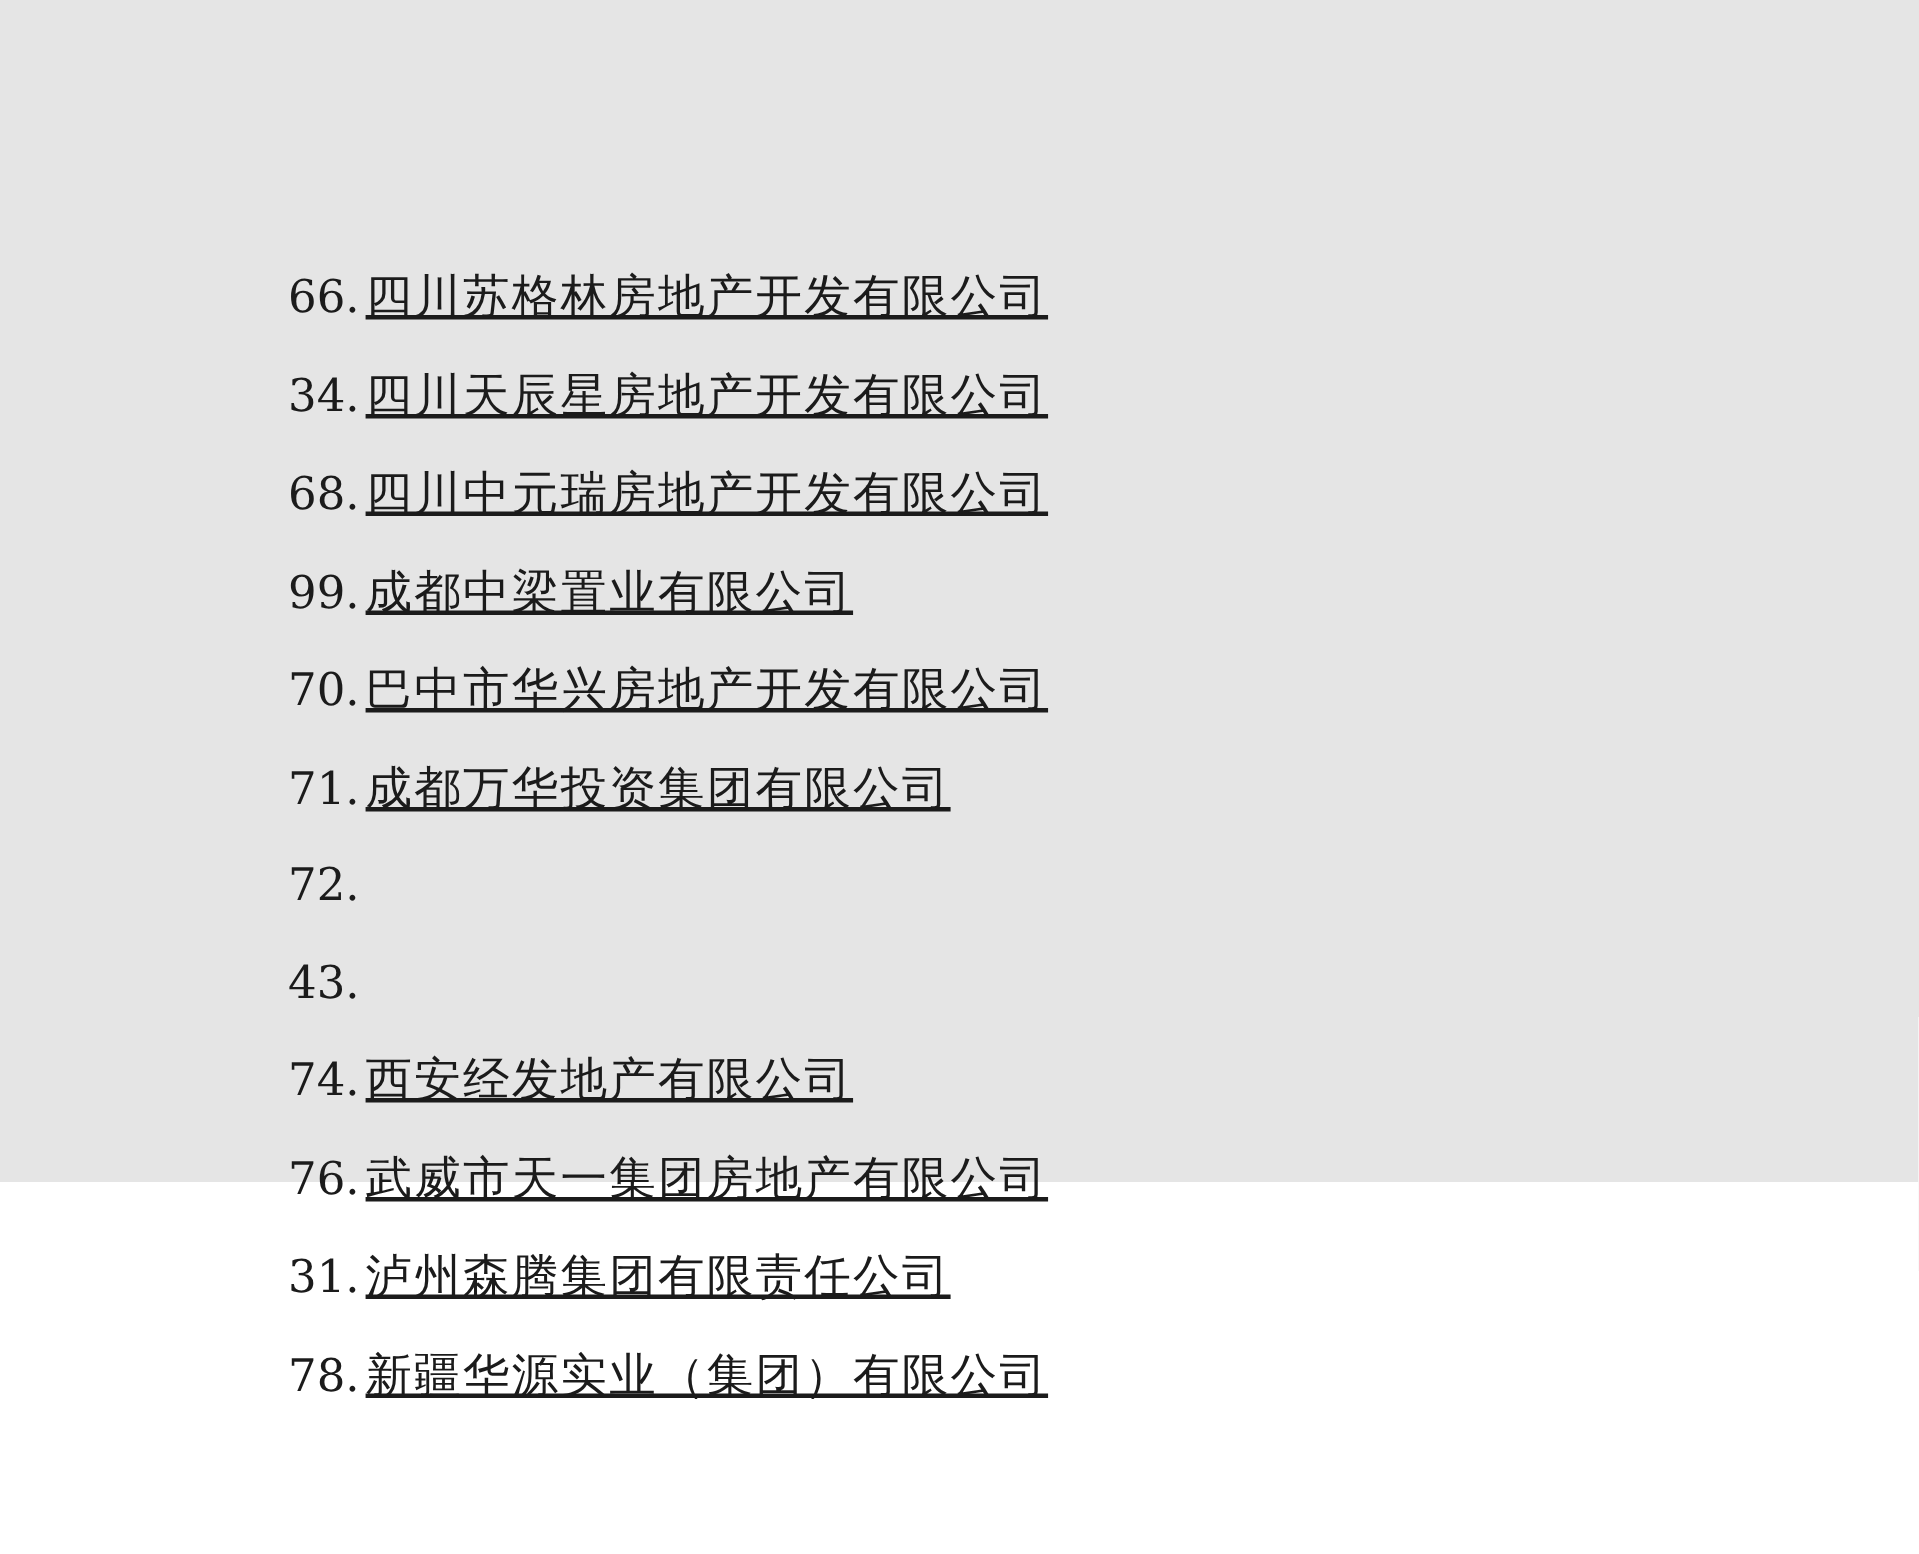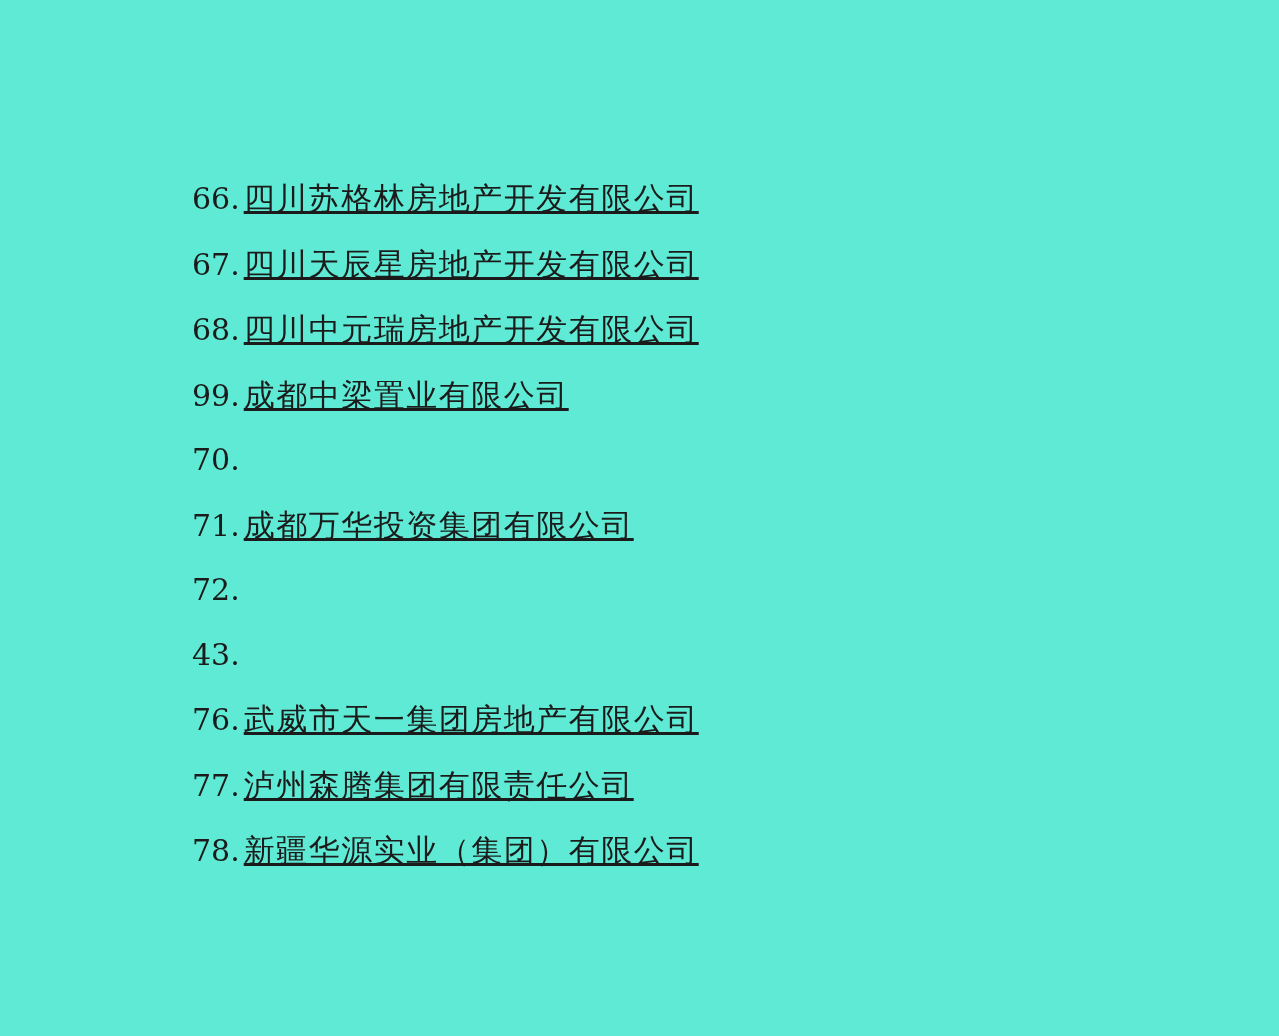--- a/index.html
+++ b/index.html
@@ -10,22 +10,22 @@
   body {
     width: 1279px;
     height: 1036px;
     font-family: "DejaVu Serif", "Liberation Serif", serif;
     color: #1a1a1a;
     overflow: hidden;
   }
   .page {
     position: relative;
     width: 1279px;
-    height: 1036px;
-    background: #5eead4;
+    height: 788px;
+    background: #e5e5e5;
   }
   .doc-body {
     position: absolute;
     left: 192px;
     top: 166px;
     width: 900px;
   }
   .entry {
     display: flex;
     align-items: baseline;
@@ -53,60 +53,65 @@
 
 <div class="page">
   <div class="doc-body">
 
     <div class="entry">
       <span class="entry-num">66.</span>
       <span class="entry-name">四川苏格林房地产开发有限公司</span>
     </div>
 
     <div class="entry">
-      <span class="entry-num">67.</span>
+      <span class="entry-num">34.</span>
       <span class="entry-name">四川天辰星房地产开发有限公司</span>
     </div>
 
     <div class="entry">
       <span class="entry-num">68.</span>
       <span class="entry-name">四川中元瑞房地产开发有限公司</span>
     </div>
 
     <div class="entry">
       <span class="entry-num">99.</span>
       <span class="entry-name">成都中梁置业有限公司</span>
     </div>
 
     <div class="entry">
       <span class="entry-num">70.</span>
+      <span class="entry-name">巴中市华兴房地产开发有限公司</span>
     </div>
 
     <div class="entry">
       <span class="entry-num">71.</span>
       <span class="entry-name">成都万华投资集团有限公司</span>
     </div>
 
     <div class="entry">
       <span class="entry-num">72.</span>
     </div>
 
     <div class="entry">
       <span class="entry-num">43.</span>
     </div>
 
+    <div class="entry">
+      <span class="entry-num">74.</span>
+      <span class="entry-name">西安经发地产有限公司</span>
+    </div>
 
 
     <div class="entry">
       <span class="entry-num">76.</span>
       <span class="entry-name">武威市天一集团房地产有限公司</span>
     </div>
 
     <div class="entry">
-      <span class="entry-num">77.</span>
+      <span class="entry-num">31.</span>
       <span class="entry-name">泸州森腾集团有限责任公司</span>
     </div>
 
     <div class="entry">
       <span class="entry-num">78.</span>
       <span class="entry-name">新疆华源实业（集团）有限公司</span>
     </div>
 
   </div>
 </div>

